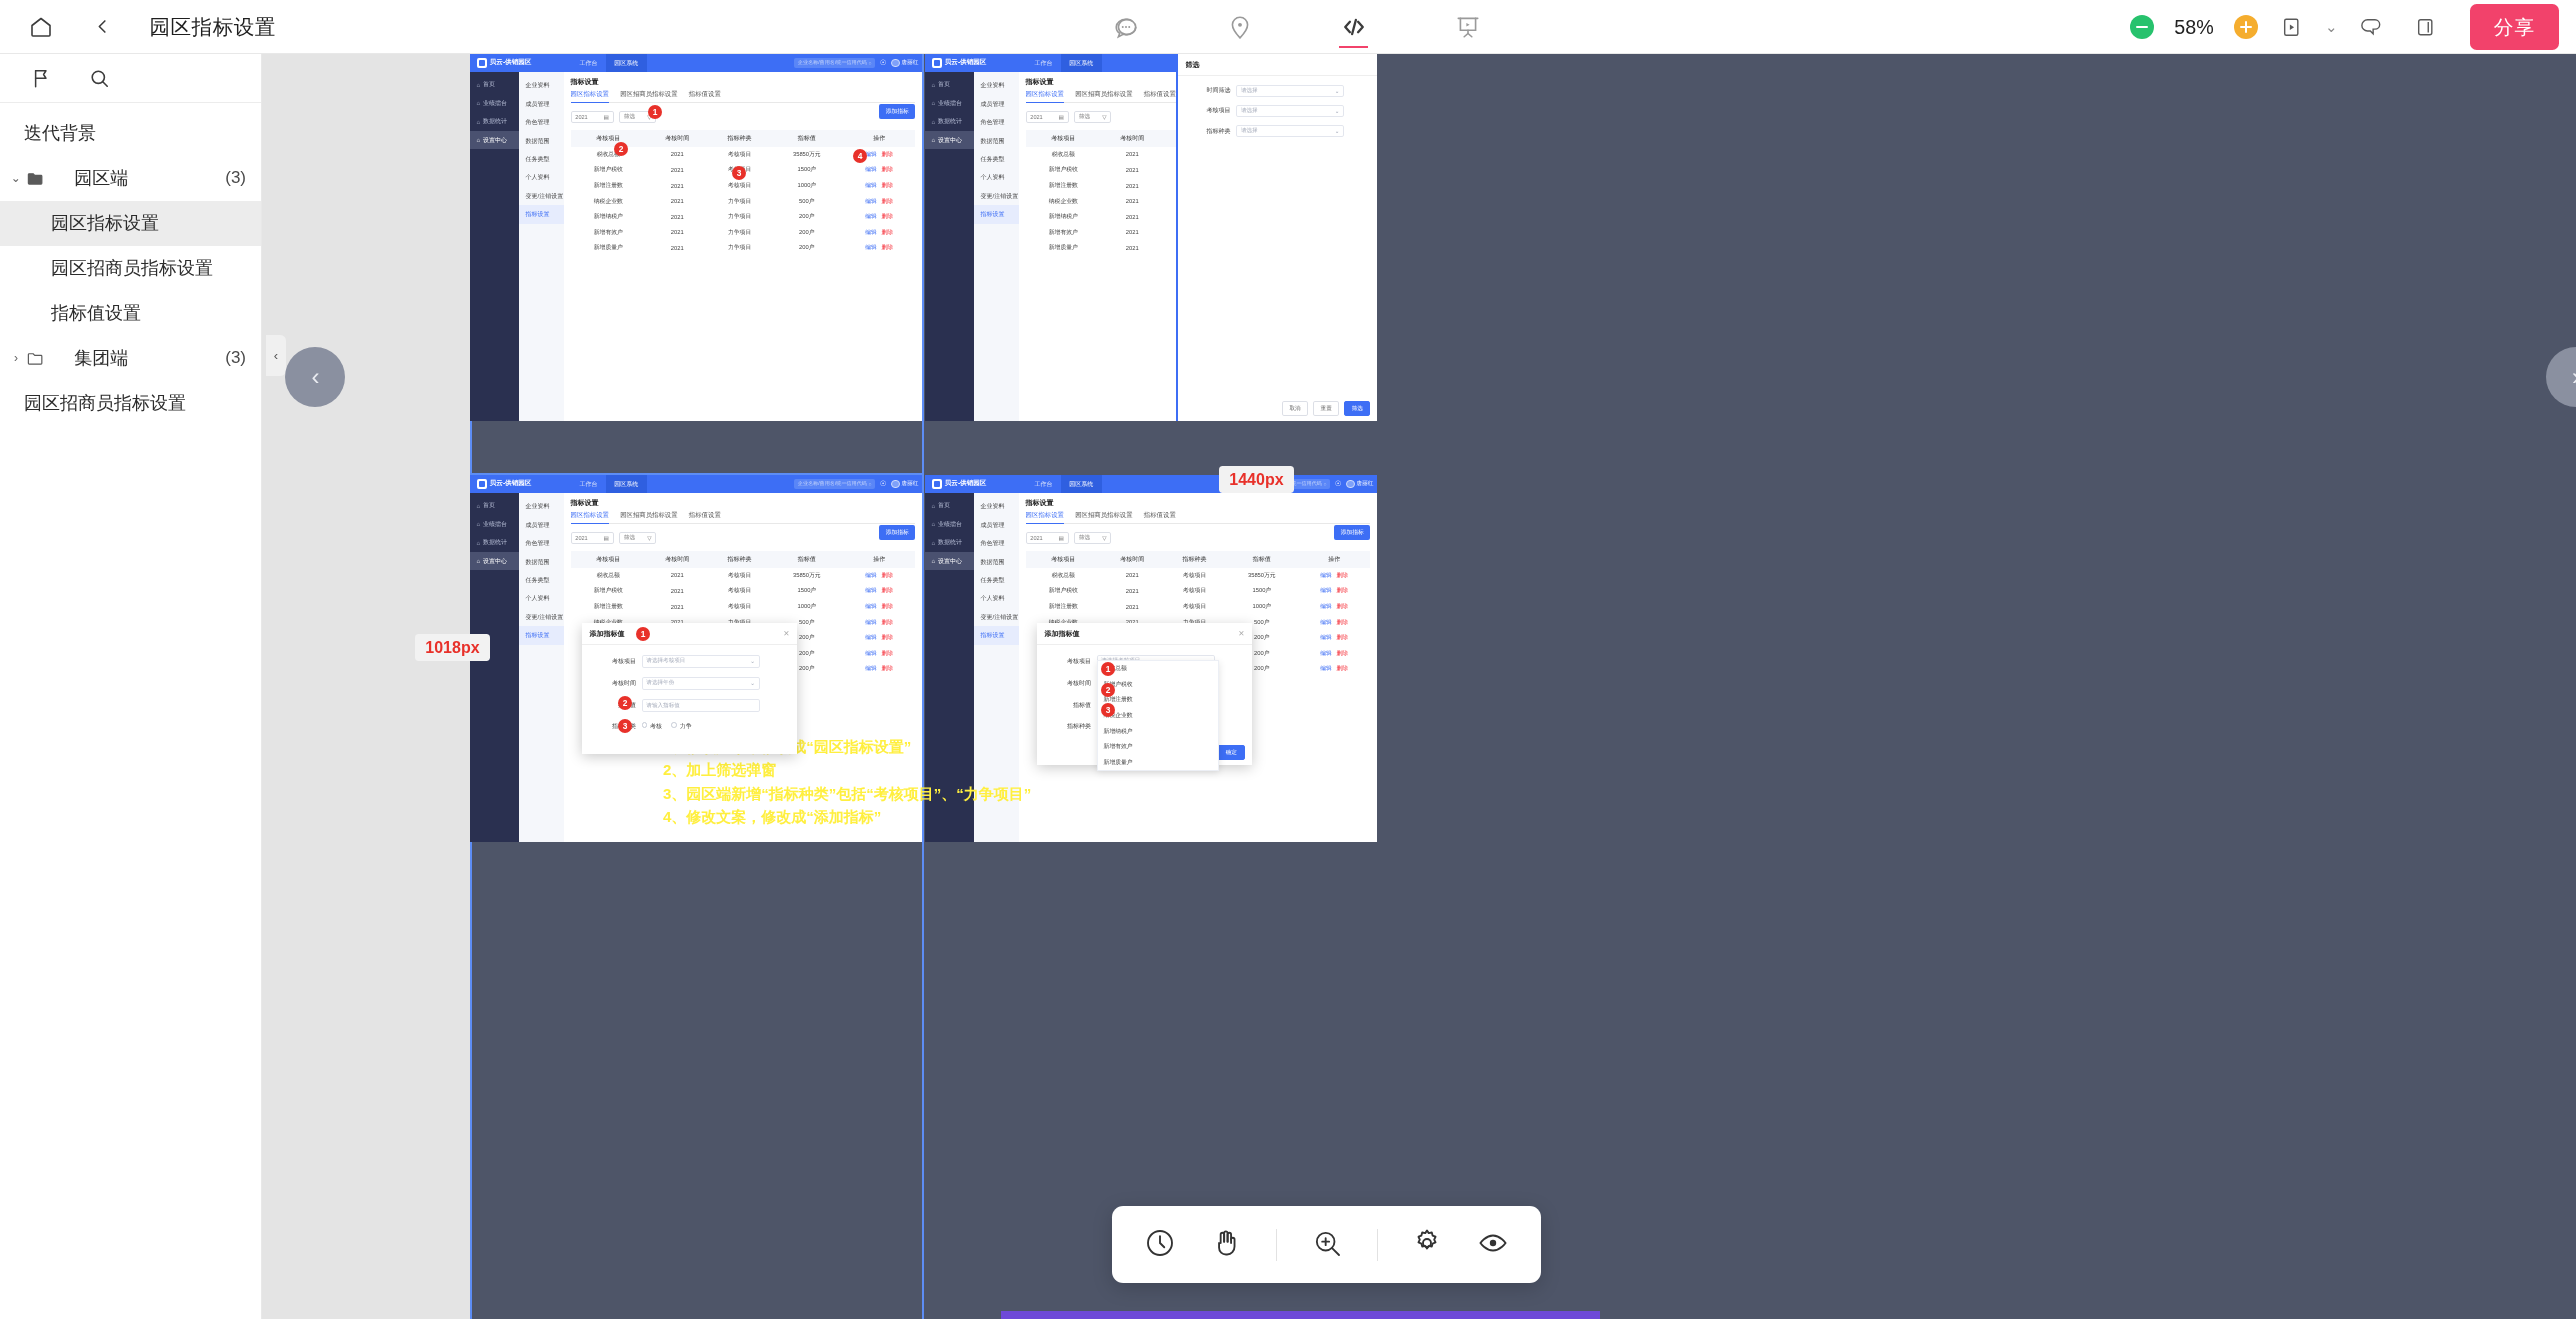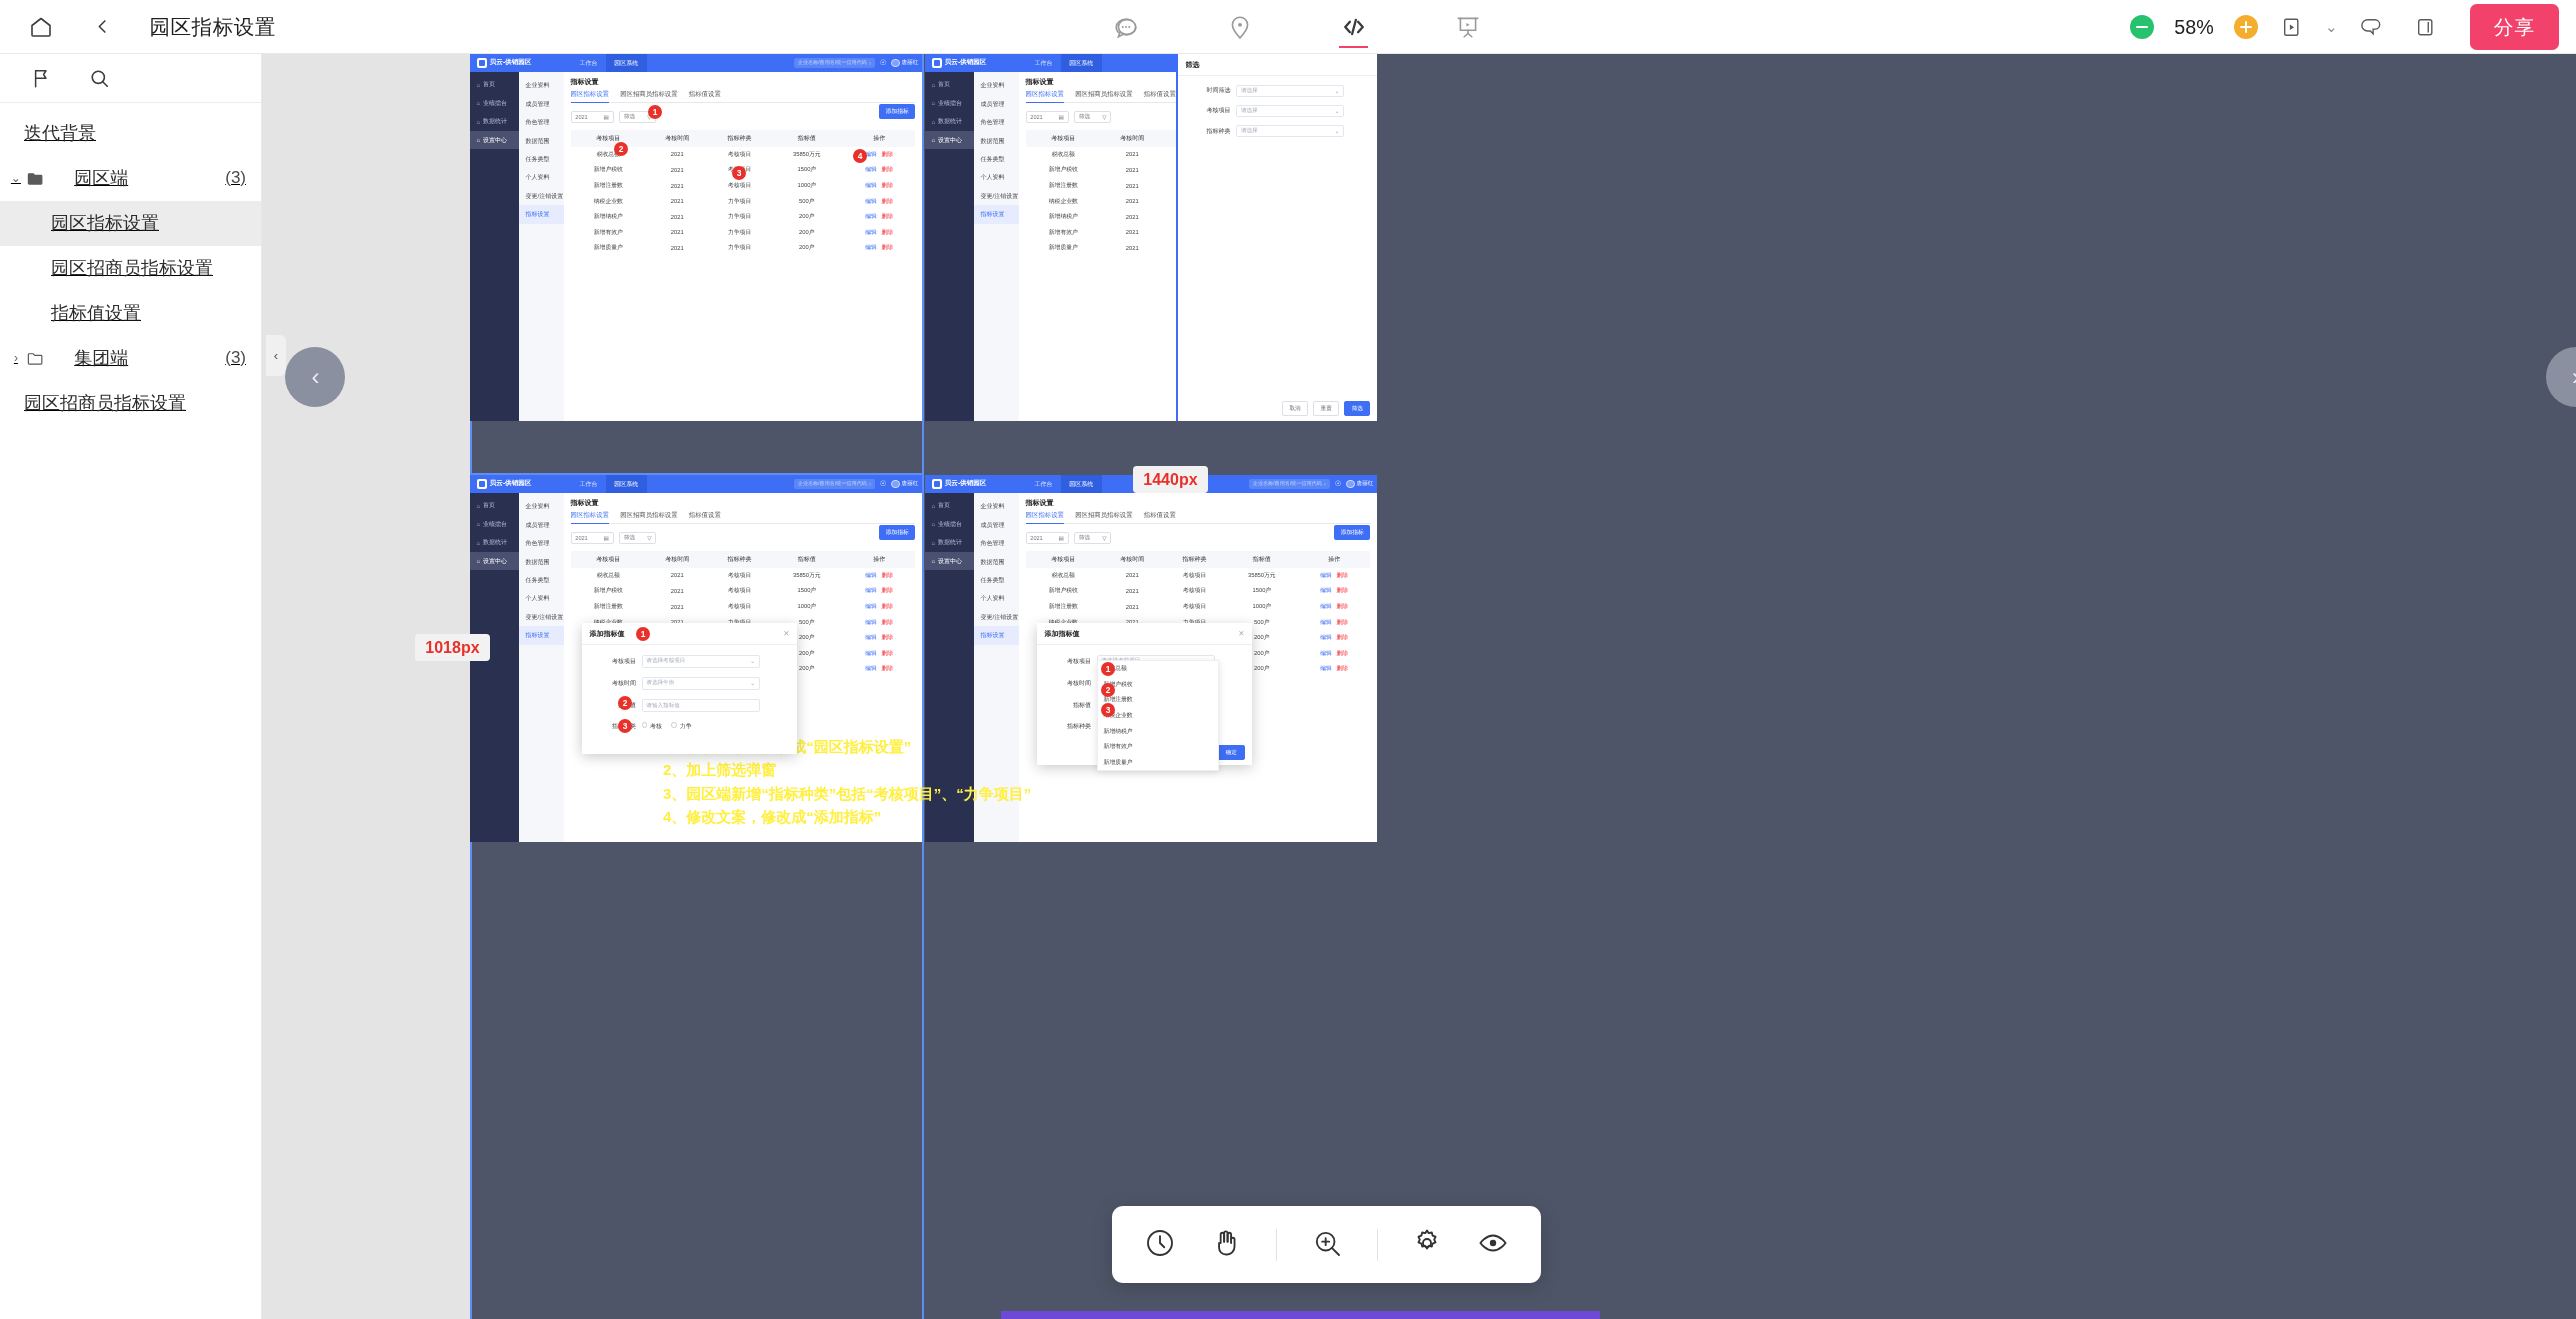--- a/index.html
+++ b/index.html
@@ -34,21 +34,21 @@
     padding: 9.4px 24px; cursor: pointer; margin-left: 11.2px; letter-spacing: 0.9px;
   }
   .chev-sm { font-size: 15px; color: #8a8a8a; cursor: pointer; }
 
   
   .sidebar {
     position: absolute; top: 54px; left: 0; width: 262px; height: 1266px;
     background: #fff; border-right: 0.9px solid #e8e8e8;
   }
   .sb-tools { height: 49px; display: flex; align-items: center; gap: 17px; padding-left: 20.6px; border-bottom: 0.9px solid #ececec; }
-  .sb-list { padding-top: 7.5px; text-decoration: underline; }
+  .sb-list { padding-top: 7.5px; }
   .sb-item {
     display: flex; align-items: center; height: 45px; font-size: 18px; color: #2c2c2c;
     cursor: pointer; padding-right: 15px; position: relative;
   }
   .sb-item.sel { background: #ececec; }
   .sb-caret { width: 20.6px; text-align: center; font-size: 12px; color: #666; flex: 0 0 20.6px; margin-left: 5.6px; }
   .sb-folder { width: 24px; flex: 0 0 24px; display: flex; align-items: center; }
   .sb-label { flex: 1; }
   .sb-count { font-size: 17px; color: #4a4a4a; }
   .sb-item.lvl0 .sb-label { padding-left: 24px; }
@@ -967,21 +967,21 @@
     <div class="badge" style="left:176px;top:187px;">1</div>
     <div class="badge" style="left:176px;top:208px;">2</div>
     <div class="badge" style="left:176px;top:228px;">3</div>
   </div>
 
   <div class="anno" style="left:401px;top:681px;">1、修改文案，修改成“园区指标设置”
 2、加上筛选弹窗
 3、园区端新增“指标种类”包括“考核项目”、“力争项目”
 4、修改文案，修改成“添加指标”</div>
 
-  <div class="size-tag" style="left:871px;top:412px;">1440px</div>
+  <div class="size-tag" style="left:957px;top:412px;">1440px</div>
   <div class="size-tag" style="left:153px;top:580px;">1018px</div>
 
   <div class="bottom-strip"></div>
 </div>
 
 <div class="floatbar">
   <span>
     <svg width="32" height="32" viewBox="0 0 24 24" fill="none" stroke="#333" stroke-width="1.4" stroke-linecap="round">
         <circle cx="12" cy="12" r="9"></circle>
         <path d="M12 6.8V12l3.2 3.2"></path>

